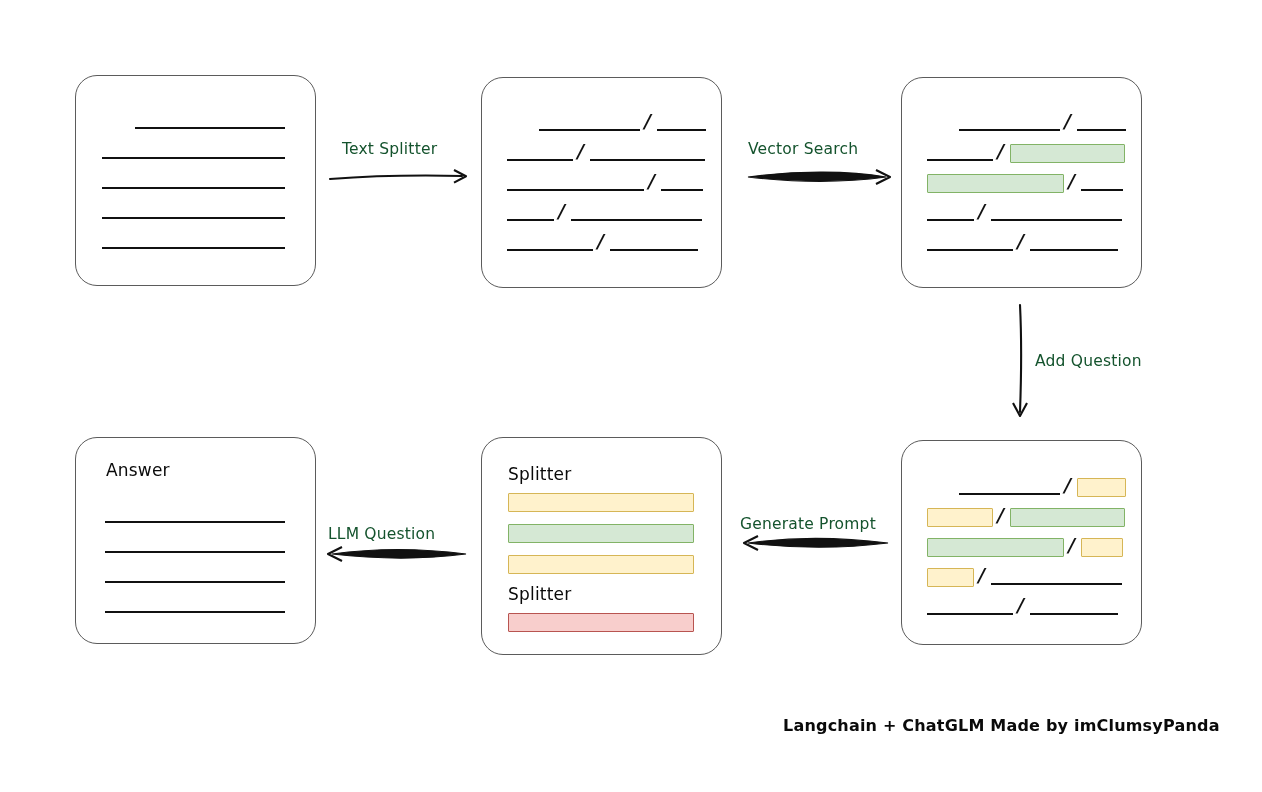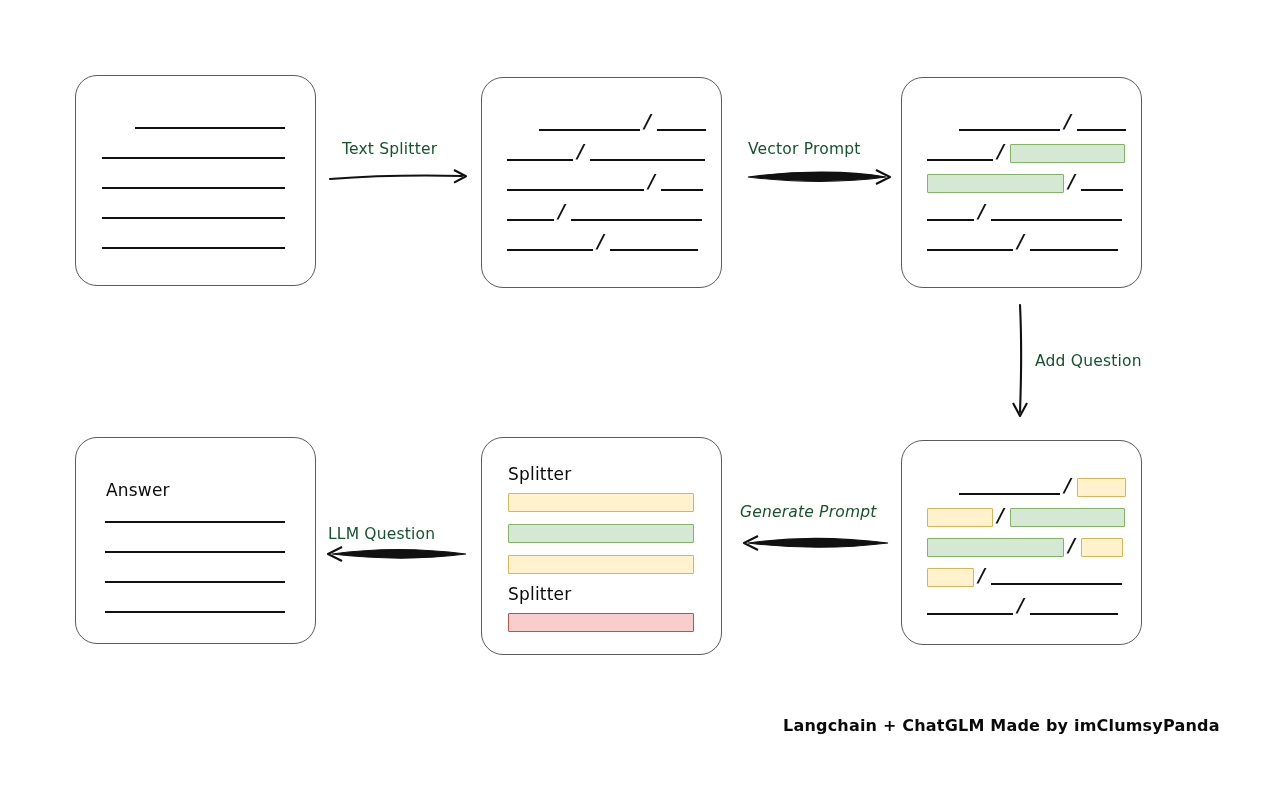--- a/index.html
+++ b/index.html
@@ -187,29 +187,29 @@
   <div class="box-title" style="left:508px; top:464px;">Splitter</div>
   <div class="box-title" style="left:508px; top:584px;">Splitter</div>
   <div id="prompt-bars">
       <div class="seg-chip chip-yellow" style="left: 508px; top: 493px; width: 186px; height: 19px;"></div>
       <div class="seg-chip chip-green" style="left: 508px; top: 524px; width: 186px; height: 19px;"></div>
       <div class="seg-chip chip-yellow" style="left: 508px; top: 555px; width: 186px; height: 19px;"></div>
       <div class="seg-chip chip-red" style="left: 508px; top: 613px; width: 186px; height: 19px;"></div>
     </div>
 
   <div class="node-box" style="left:75px; top:437px; width:241px; height:207px;"></div>
-  <div class="box-title" style="left:106px; top:480px;">Answer</div>
+  <div class="box-title" style="left:106px; top:460px;">Answer</div>
   <div id="answer-lines">
       <div class="seg-rule" style="left: 105px; top: 521px; width: 180px;"></div>
       <div class="seg-rule" style="left: 105px; top: 551px; width: 180px;"></div>
       <div class="seg-rule" style="left: 105px; top: 581px; width: 180px;"></div>
       <div class="seg-rule" style="left: 105px; top: 611px; width: 180px;"></div>
     </div>
 
   <div class="edge-label" style="left:342px; top:140px;">Text Splitter</div>
-  <div class="edge-label" style="left:748px; top:140px;">Vector Prompt</div>
+  <div class="edge-label" style="left:748px; top:140px;">Vector Search</div>
   <div class="edge-label" style="left:1035px; top:352px;">Add Question</div>
-  <div class="edge-label" style="left:740px; top:503px;font-style:italic;">Generate Prompt</div>
+  <div class="edge-label" style="left:740px; top:515px;">Generate Prompt</div>
   <div class="edge-label" style="left:328px; top:525px;">LLM Question</div>
 
   <div class="footer-note" style="left:783px; top:678px;">Langchain + ChatGLM Made by imClumsyPanda</div>
 
 </div>
 
 </body></html>

